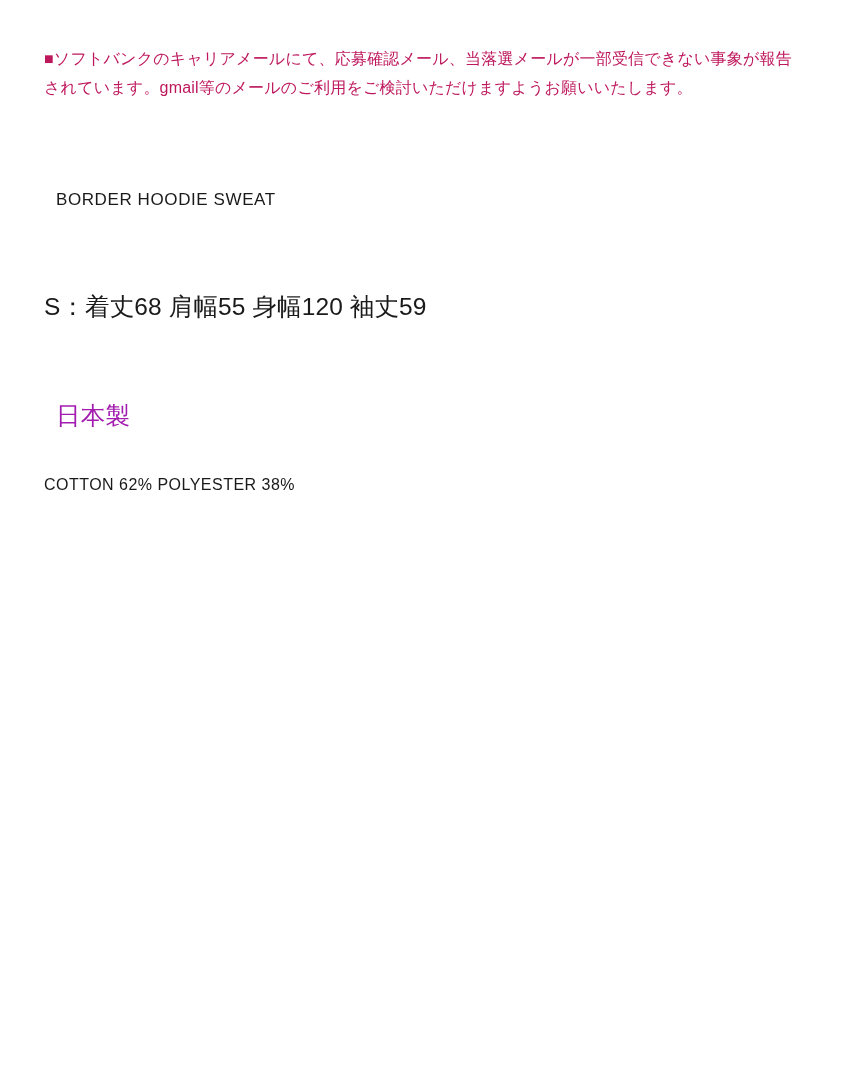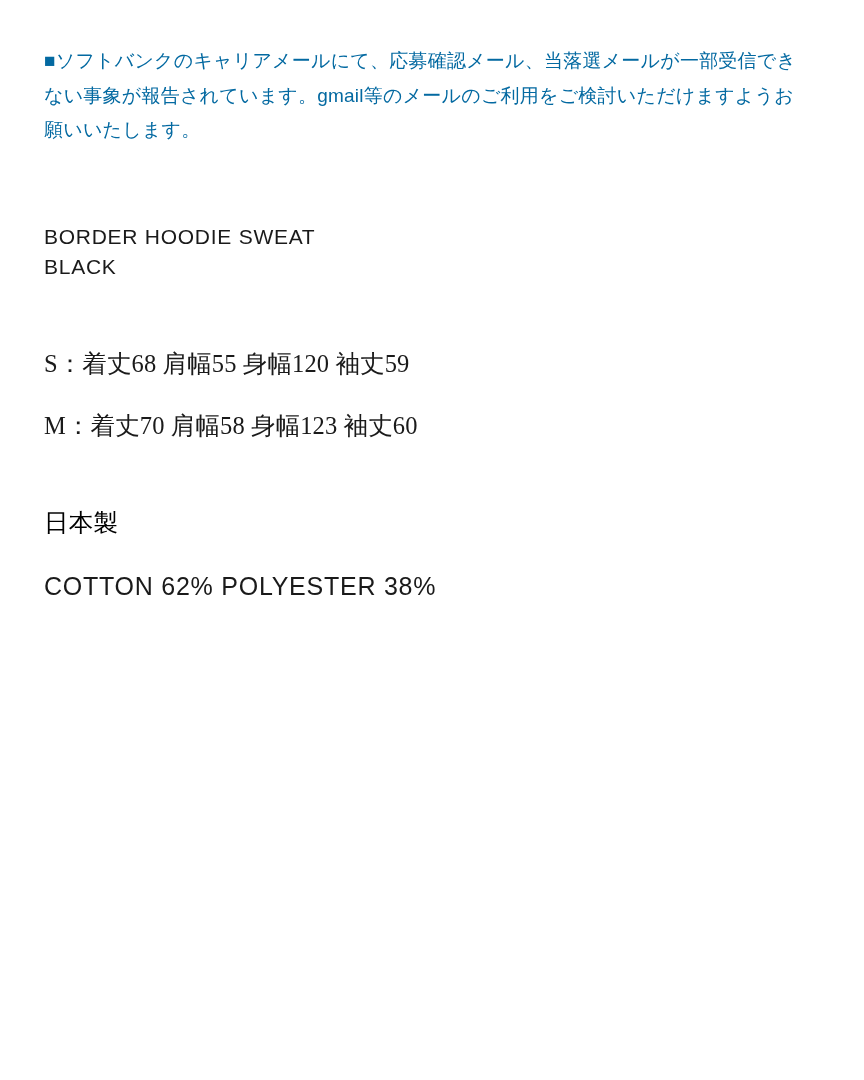--- a/index.html
+++ b/index.html
@@ -15,90 +15,87 @@
     color: #1a1a1a;
     -webkit-font-smoothing: antialiased;
   }
   .page {
     box-sizing: border-box;
     width: 864px;
     height: 1080px;
     padding: 44px 48px 0 44px;
   }
   .notice {
-    font-size: 19px;
+    font-size: 16px;
     line-height: 1.82;
     letter-spacing: 0.012em;
-    color: #0369a1;
+    color: #be185d;
     margin: 0;
     max-width: 760px;
   }
   .gap-lg {
     height: 74px;
   }
   .gap-md {
     height: 52px;
   }
   .gap-sm {
     height: 48px;
   }
   .product-title,
   .product-color {
-    font-size: 21px;
+    font-size: 17px;
     line-height: 1.42;
     letter-spacing: 0.035em;
-    margin: 0;
+    margin: 12px;
     color: #1a1a1a;
   }
   .spec-list {
     margin: 0;
     padding: 0;
     list-style: none;
   }
   .spec-row {
     font-size: 24.5px;
     line-height: 2.52;
     letter-spacing: 0.005em;
     color: #1a1a1a;
     white-space: nowrap;
-    font-family: Liberation Serif, serif;
   }
   .origin {
     font-size: 24.5px;
     line-height: 1.5;
     letter-spacing: 0.01em;
-    margin: 0;
-    color: #000000;
+    margin: 12px;
+    color: #a21caf;
   }
   .material {
-    font-size: 25px;
+    font-size: 16px;
     line-height: 1.5;
     letter-spacing: 0.03em;
     margin: 0;
     color: #1a1a1a;
     padding-top: 26px;
   }
 </style>
 </head>
 <body>
 
 <div class="page">
 
   <p class="notice">■ソフトバンクのキャリアメールにて、応募確認メール、当落選メールが一部受信できない事象が報告されています。gmail等のメールのご利用をご検討いただけますようお願いいたします。</p>
 
   <div class="gap-lg"></div>
 
   <p class="product-title">BORDER HOODIE SWEAT</p>
-  <p class="product-color">BLACK</p>
 
   <div class="gap-md"></div>
 
   <ul class="spec-list">
     <li class="spec-row">S：着丈68 肩幅55 身幅120 袖丈59</li>
-    <li class="spec-row">M：着丈70 肩幅58 身幅123 袖丈60</li>
   </ul>
 
   <div class="gap-sm"></div>
 
   <p class="origin">日本製</p>
   <p class="material">COTTON 62% POLYESTER 38%</p>
 
 </div>
 
 </body></html>

